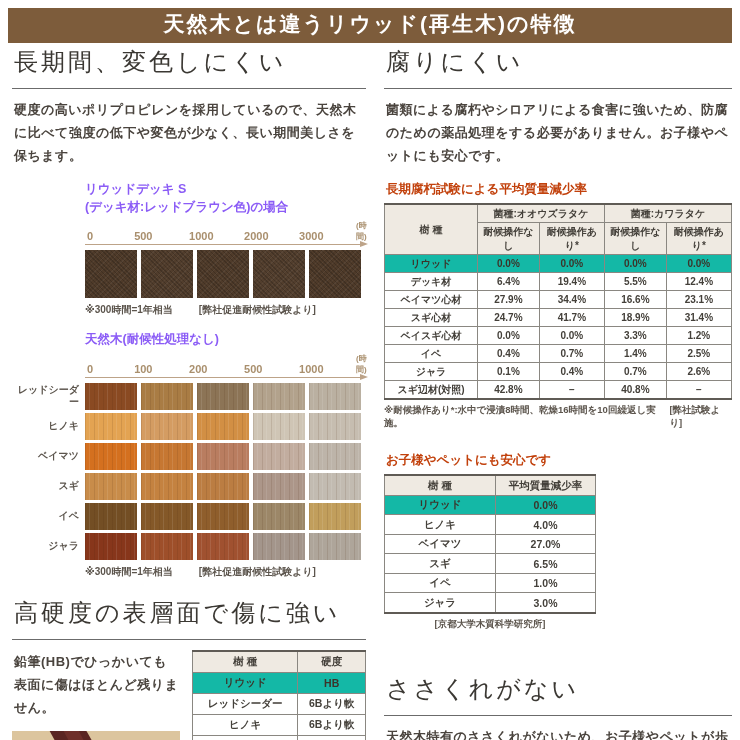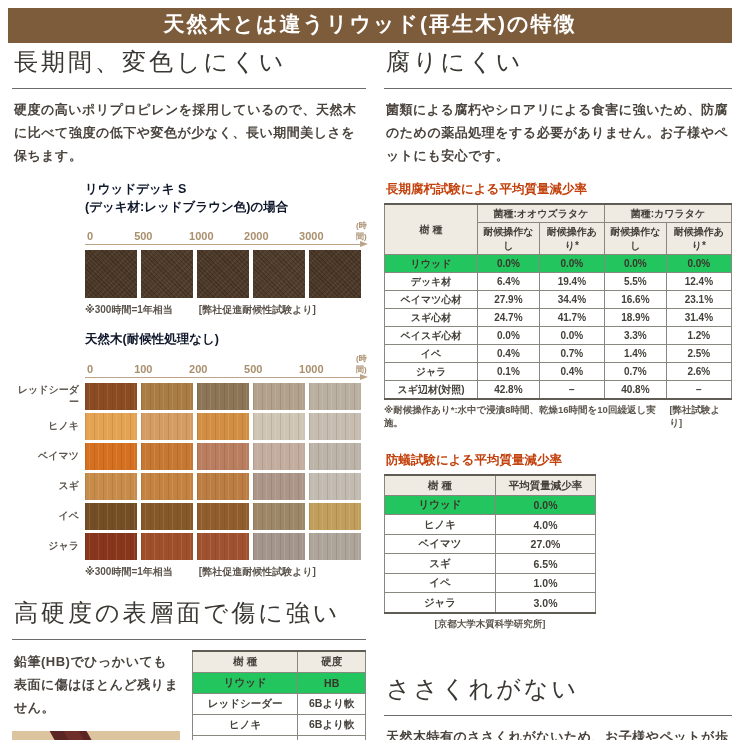--- a/index.html
+++ b/index.html
@@ -13,21 +13,21 @@
   
   .col{position:absolute;top:44px;}
   .col-left{left:12px;width:354px;}
   .col-right{left:384px;width:348px;}
 
   h2.sec{font-family:"Liberation Serif","DejaVu Serif",serif;font-weight:500;font-size:24px;color:#3b3833;
     letter-spacing:3px;margin:0 0 0 0;padding:2px 0 10px 2px;border-bottom:1px solid #6b6b6b;}
   .body-txt{font-size:13px;font-weight:bold;line-height:1.78;color:#4a443e;margin:9px 0 0 2px;letter-spacing:0.5px;}
 
   
-  .chart-label{font-size:12.5px;font-weight:bold;color:#0f172a;margin:14px 0 4px 73px;line-height:1.4;}
+  .chart-label{font-size:12.5px;font-weight:bold;color:#8b5cf6;margin:14px 0 4px 73px;line-height:1.4;}
   .ticks{display:flex;margin-left:73px;width:292px;align-items:flex-end;}
   .ticks span{width:56px;font-size:11px;font-weight:bold;color:#a98f6d;text-align:left;}
   .ticks span:first-child{text-align:left;width:48px;padding-left:2px;}
   .ticks .unit{width:auto;font-size:8px;color:#a98f6d;padding-left:2px;}
   .axis-line{position:relative;height:1px;background:#bda astripe;background:#bda388;margin:2px 0 5px 73px;width:276px;}
   .axis-line::after{content:"";position:absolute;right:-7px;top:-3px;border-left:8px solid #bda388;
     border-top:3.5px solid transparent;border-bottom:3.5px solid transparent;}
   .sw-row{display:flex;gap:4px;margin-left:73px;}
   .sw{width:52px;height:48px;}
   .speckle{background-image:repeating-linear-gradient(45deg,rgba(0,0,0,0.18) 0,rgba(0,0,0,0.18) 1px,transparent 1px,transparent 3px),
@@ -39,21 +39,21 @@
   .nat-grid{margin-top:3px;}
   .nat-row{display:flex;align-items:center;margin-bottom:3px;}
   .nat-name{width:67px;font-size:10px;font-weight:bold;color:#5c554d;text-align:right;padding-right:6px;line-height:1.25;}
   .nat-sw{width:52px;height:27px;margin-right:4px;}
 
   
   table{border-collapse:collapse;}
   .tbl th,.tbl td{font-size:10.5px;color:#44403a;text-align:center;padding:2px 3px;
     border:1px solid #8a8781;font-weight:bold;}
   .tbl thead th{background:#efeae2;}
-  .tbl tr.hl th,.tbl tr.hl td{background:#22c55e;color:#3c342a;}
+  .tbl tr.hl th,.tbl tr.hl td{background:#14b8a6;color:#3c342a;}
   .tbl{border-top:2px solid #5f5b55;border-bottom:2px solid #5f5b55;}
   .src{font-size:9.5px;font-weight:bold;color:#5c554d;}
 
   
   .hard-row{display:flex;margin-top:10px;gap:12px;}
   .hard-left{width:168px;}
   .hard-left .body-txt{margin-top:0;}
   .pencil-box{margin-top:12px;width:168px;height:92px;}
   .hard-table{width:174px;}
   .hard-table th,.hard-table td{height:16px;}
@@ -298,21 +298,21 @@
           <td>40.8%</td>
           <td>−</td>
         </tr>
       </tbody>
     </table>
     <div class="decay-foot">
       <span>※耐候操作あり*:水中で浸漬8時間、乾燥16時間を10回繰返し実施。</span>
       <span>[弊社試験より]</span>
     </div>
 
-    <div class="tbl-title" style="margin-top:22px;">防蟻試験による平均質量減少率</div>
+    <div class="tbl-title" style="margin-top:22px;">お子様やペットにも安心です</div>
     <table class="tbl termite-table">
       <thead>
         <tr>
           <th style="width:104px;">樹 種</th>
           <th>平均質量減少率</th>
         </tr>
       </thead>
       <tbody>
         <tr class="hl">
           <th>リウッド</th>

